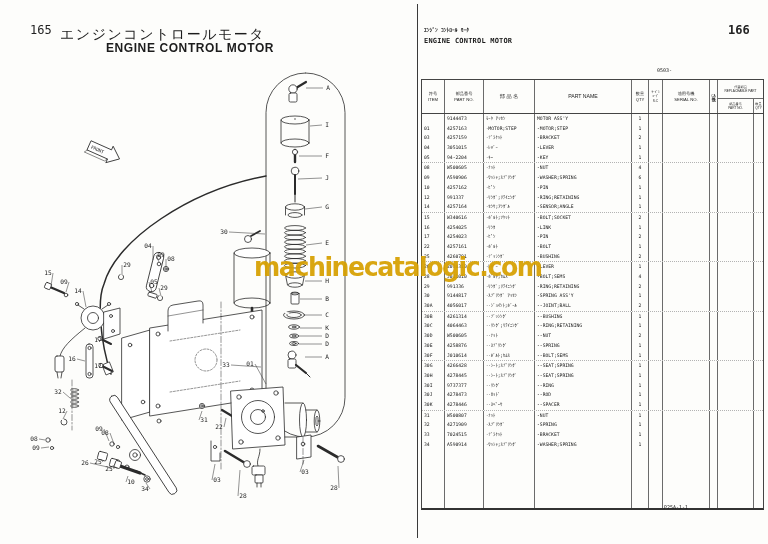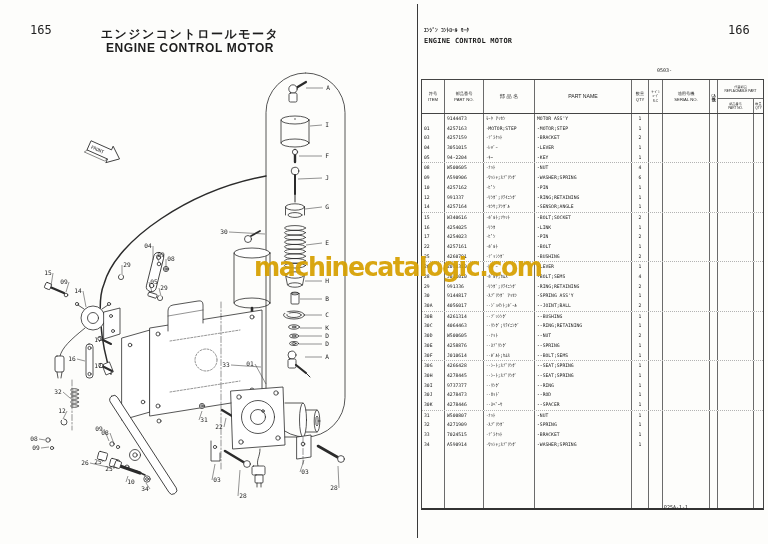--- a/index.html
+++ b/index.html
@@ -3,22 +3,22 @@
 <meta charset="utf-8">
 <style>
   html,body{margin:0;padding:0;}
   body{width:768px;height:544px;background:#fdfdfb;position:relative;overflow:hidden;
        font-family:"Liberation Sans",sans-serif;color:#1c1c1c;}
   .abs{position:absolute;}
   
   .divider{position:absolute;left:417px;top:4px;height:534px;width:1px;background:#3a3a3a;}
   .pagenum{position:absolute;font-size:12px;font-family:"DejaVu Sans Mono",monospace;color:#222;}
   
-  .ltitle-jp{position:absolute;left:60px;top:26px;width:260px;text-align:center;
-             font-size:12px;letter-spacing:1.5px;font-weight:700;}
+  .ltitle-jp{position:absolute;left:60px;top:26px;width:260px;text-align:left;
+             font-size:14px;letter-spacing:1.5px;font-weight:400;}
   .ltitle-en{position:absolute;left:60px;top:41px;width:260px;text-align:center;
              font-size:12px;letter-spacing:0.6px;font-weight:600;}
   
   .rtitle-jp{position:absolute;left:424px;top:27px;font-size:5.5px;font-weight:700;
              font-family:"DejaVu Sans Mono",monospace;}
   .rtitle-en{position:absolute;left:424px;top:37px;font-size:7px;font-weight:700;
              font-family:"DejaVu Sans Mono",monospace;letter-spacing:0.2px;}
   .serial-note{position:absolute;left:657px;top:67px;font-size:5px;
                font-family:"DejaVu Sans Mono",monospace;}
   .footer-code{position:absolute;left:664px;top:504px;font-size:5px;
@@ -353,21 +353,21 @@
       <text x="327" y="338" font-size="6.2" fill="#1d1d1d" text-anchor="middle">D</text>
       <line x1="322" y1="344" x2="299" y2="344" stroke="#3a3a3a" stroke-width="0.55"></line>
       <text x="327" y="346" font-size="6.2" fill="#1d1d1d" text-anchor="middle">D</text>
       <line x1="322" y1="357" x2="305" y2="357" stroke="#3a3a3a" stroke-width="0.55"></line>
       <text x="327" y="359" font-size="6.2" fill="#1d1d1d" text-anchor="middle">A</text>
     </g>
 </svg>
 
 <div class="divider"></div>
 
-<div class="pagenum" style="left:728px;top:23px;">166</div>
+<div class="pagenum" style="left:728px;top:23px;font-weight:bold;">166</div>
 <div class="rtitle-jp">ｴﾝｼﾞﾝ ｺﾝﾄﾛｰﾙ ﾓｰﾀ</div>
 <div class="rtitle-en">ENGINE CONTROL MOTOR</div>
 <div class="serial-note">0503-</div>
 
 <div class="ptable">
   <div class="thead">
     <div class="th w1">
       <span>符号</span>
       <span>ITEM</span>
     </div>

